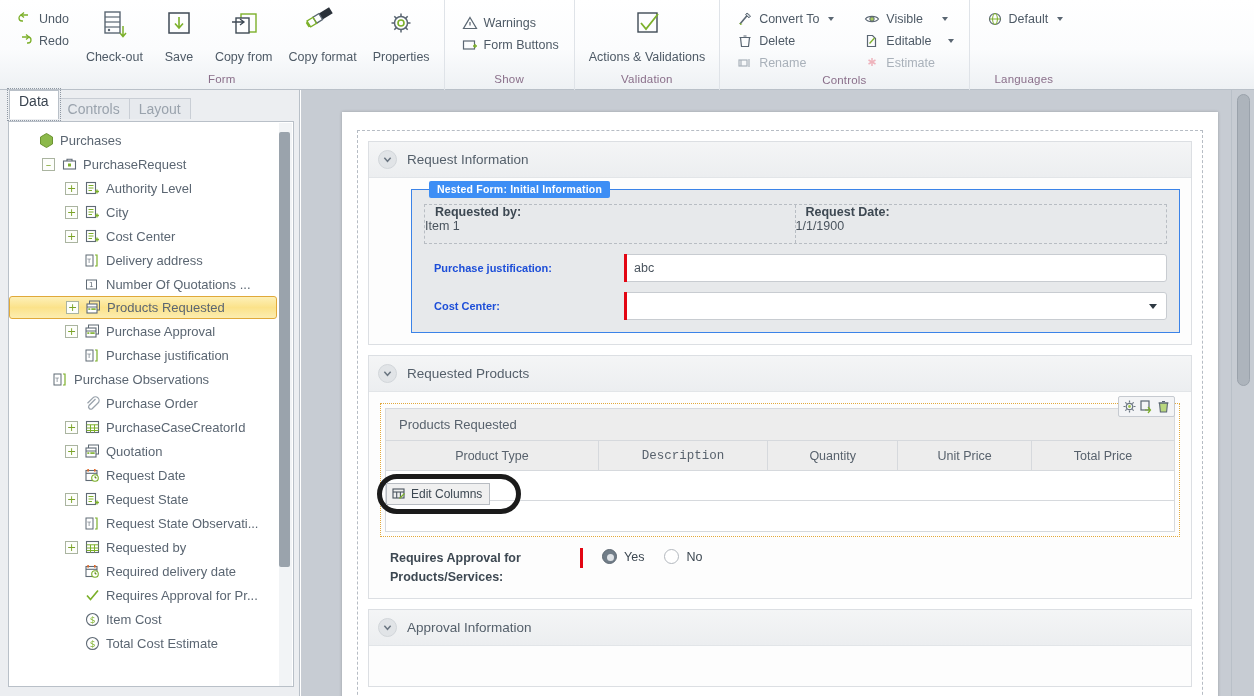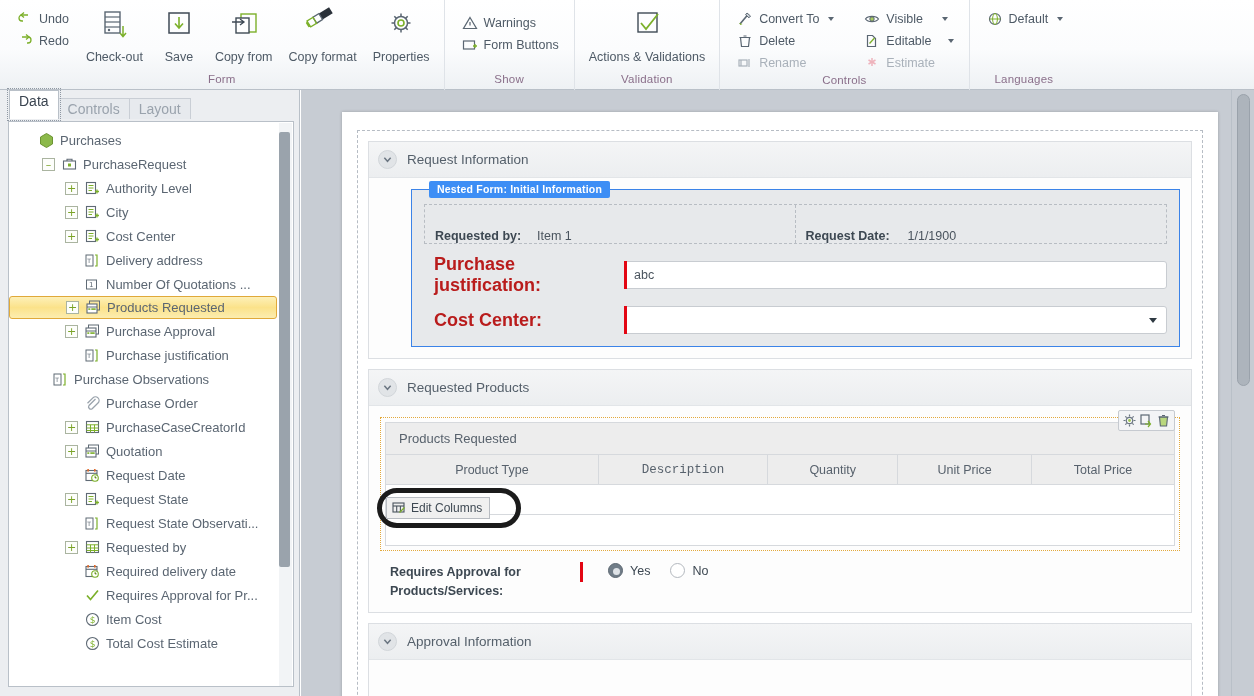--- a/index.html
+++ b/index.html
@@ -91,28 +91,28 @@
   .chev svg { width:9px; height:9px; }
   .sec-title { font-size:13.5px; color:#55606b; }
   .sec-body { padding:11px 11px 11px 11px; background:#fdfdfd; }
 
   
   .nested { position:relative; border:1px solid #3b83e8; background:#e7e9eb; padding:14px 12px 12px 12px;margin-left:31px; }
   .nested-badge { position:absolute; left:17px; top:-9px; background:#3d8ef5; color:#ffffff;
                   font-size:10.5px; font-weight:bold; padding:2px 8px 3px 8px; letter-spacing:.2px;
                   border-radius:2px; }
   .ro-row { display:flex; gap:0; border:1px dashed #b8bdc3; }
-  .ro-cell { display:flex; align-items:flex-end; height:38px; }
+  .ro-cell { display:flex; align-items:flex-start; height:38px;flex-direction:column; }
   .ro-cell.c1 { width:50%; border-right:1px dashed #b8bdc3; }
   .ro-cell.c2 { width:50%; }
   .ro-lbl { font-size:12.5px; font-weight:bold; color:#3d4852; padding-left:10px; width:112px; }
   .ro-val { font-size:12.5px; color:#4a545e; }
 
   .f-row { display:flex; align-items:center; margin-top:10px; }
-  .f-lbl { width:200px; font-size:18px; font-weight:bold; color:#b91c1c; padding-left:10px; }
+  .f-lbl { width:200px; font-size:11px; font-weight:bold; color:#1d4ed8; padding-left:10px; }
   .f-ctrl { flex:1; position:relative; height:28px; }
   .req-bar { position:absolute; left:0; top:0; width:3px; height:28px; background:#e30613; z-index:3; }
   .f-input { position:absolute; left:0; top:0; width:100%; height:28px;
              background:#ffffff; border:1px solid #c8ccd1; border-radius:3px;
              font-size:12.5px; color:#4a545e; padding:0 22px 0 9px; line-height:26px; }
   .f-arrow { position:absolute; right:10px; top:12px; width:0;height:0;
              border-left:4px solid transparent;border-right:4px solid transparent;border-top:5px solid #2e3942; }
 
   
   .gridwrap { position:relative; border:1px dotted #e3a93c; padding:4px; }
@@ -131,21 +131,21 @@
 
   .callout { position:absolute; left:-4px; top:70px; z-index:9;
              border:5px solid #1b1b1b; border-radius:26px; padding:4px 26px 4px 4px;
              background:transparent; }
   .callout-inner { display:flex; align-items:center; gap:5px; height:22px;
                    background:#f0f0f0; border:1px solid #b8bcc2; padding:0 7px 0 5px; }
   .callout-inner .lbl { font-size:12px; color:#3d4852; white-space:nowrap; }
 
   .radio-row { display:flex; align-items:flex-start; margin-top:12px; position:relative; }
   .radio-lbl { width:200px; font-size:12.5px; font-weight:bold; color:#3d4852; padding-left:10px; line-height:19px; }
-  .radio-grp { display:flex; align-items:flex-end; position:relative; padding-left:28px; }
+  .radio-grp { display:flex; align-items:flex-end; position:relative; padding-left:22px; }
   .radio-grp .req-bar { height:20px; top:-1px; left:0; }
   .rad { display:flex; align-items:center; margin-right:20px; }
   .rdot { width:15px; height:15px; border-radius:50%; border:1px solid #b3b8be;
           background:#ffffff; margin-right:7px; position:relative; }
   .rdot.on { background:#717d88; border-color:#5d6872; }
   .rdot.on::after { content:""; position:absolute; left:4px; top:4px; width:7px; height:7px;
                     border-radius:50%; background:#dfe3e7; }
   .rad .lbl { font-size:12.5px; color:#3d4852; }
 
   

